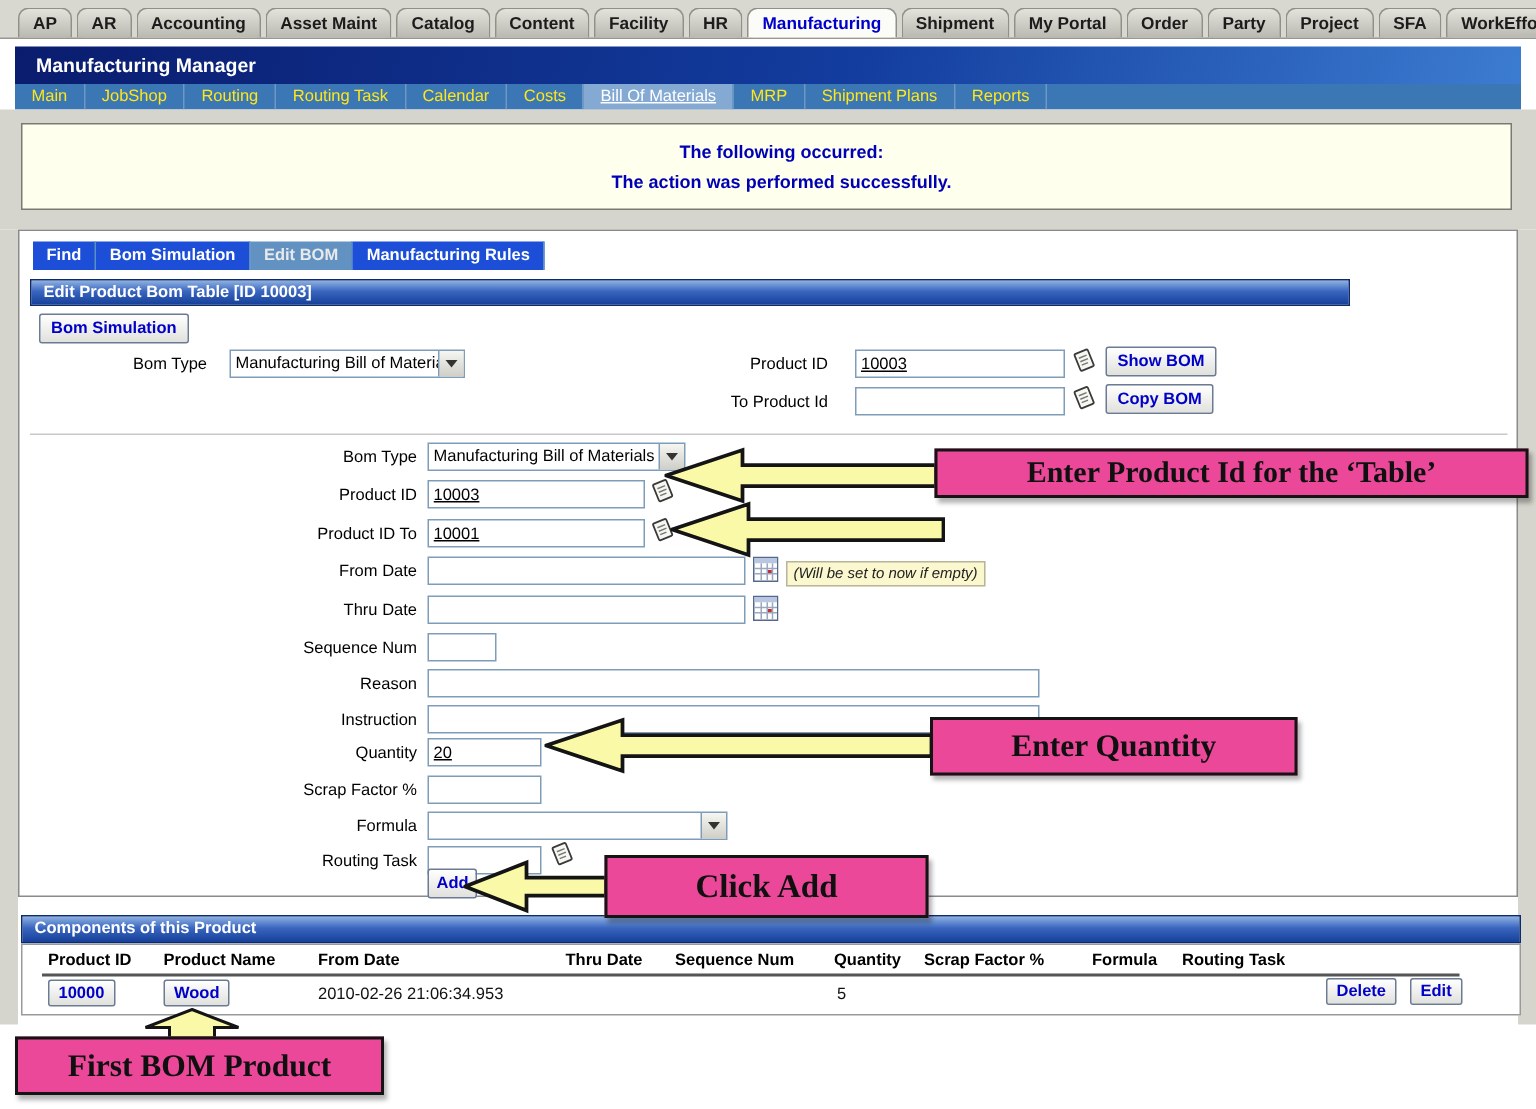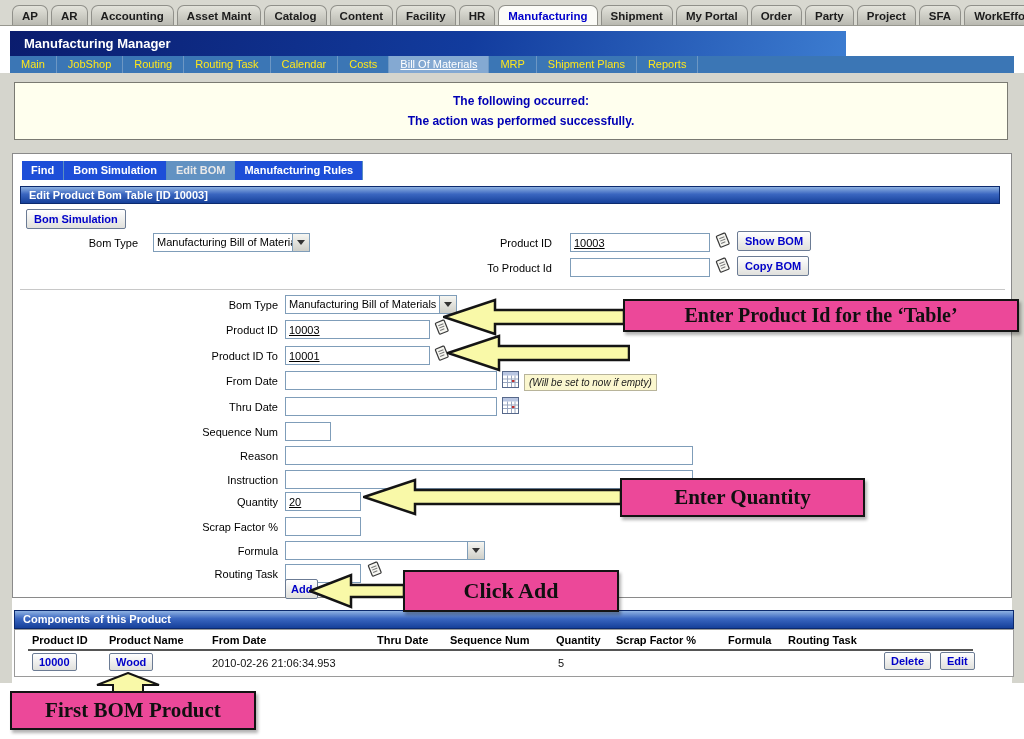--- a/index.html
+++ b/index.html
@@ -9,21 +9,21 @@
   
   .app-tabs { position:absolute; left:0; top:0; width:1024px; height:26px;
     background:#d8d8d0; border-bottom:1px solid #97978f;
     display:flex; align-items:flex-end; padding-left:12px; }
   .atab { margin-right:3px; padding:4px 9px 3px; font-size:11.5px; font-weight:bold; color:#1c1c1c;
     background:linear-gradient(#e3e3db,#b9b9b1); border:1px solid #90908a; border-bottom:none;
     border-radius:7px 7px 0 0; white-space:nowrap; cursor:pointer; }
   .atab.sel { background:#fbfbf7; color:#0000cc; }
 
   
-  .title-bar { position:absolute; left:10px; top:31px; width:836px; height:25px;
+  .title-bar { position:absolute; left:10px; top:31px; width:1004px; height:25px;
     background:linear-gradient(105deg,#0a1c6e 0%,#123c9e 55%,#3c7cd0 100%);
     color:#fff; font-weight:bold; font-size:13px; line-height:25px; padding-left:14px; }
   .subnav { position:absolute; left:10px; top:56px; width:1004px; height:17px;
     background:#3b76b5; display:flex; align-items:stretch; }
   .nav-item { font-size:11px; font-weight:normal; color:#ffe71a; padding:2px 11px 1px;
     border-right:1px solid #6d97c4; cursor:pointer; white-space:nowrap; }
   .nav-item.sel { background:#84a9d2; color:#ffffff; text-decoration:underline; }
 
   
   .gray-band { position:absolute; left:0; top:73px; width:1024px; height:80px; background:#d5d5cd; }
@@ -132,21 +132,21 @@
 
   <div class="panel-a"></div>
 
   <div class="ftabs">
     <div class="ftab">Find</div>
     <div class="ftab">Bom Simulation</div>
     <div class="ftab sel">Edit BOM</div>
     <div class="ftab">Manufacturing Rules</div>
   </div>
 
-  <div class="sect-bar" style="left:20px;top:186px;width:980px;">Edit Product Bom Table [ID 10003]</div>
+  <div class="sect-bar" style="left:20px;top:186px;width:880px;">Edit Product Bom Table [ID 10003]</div>
 
   <button class="btn" style="left:26px;top:209px;">Bom Simulation</button>
 
   <div class="lbl" style="left:40px;top:237px;width:98px;">Bom Type</div>
   <div class="select" style="left:153px;top:233px;width:157px;">
     <span class="select-text">Manufacturing Bill of Materials</span>
     <span class="select-btn">
         <span class="select-tri"></span>
       </span>
   </div>

